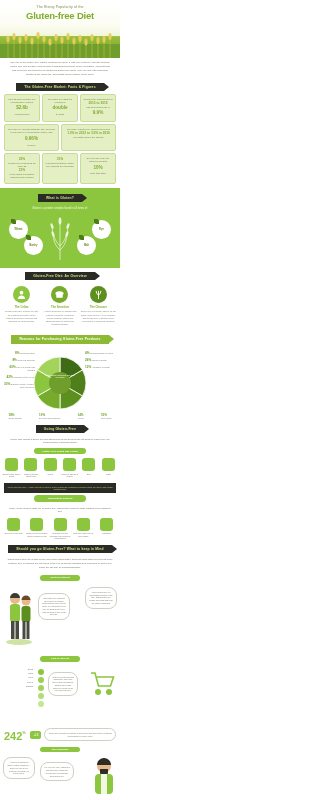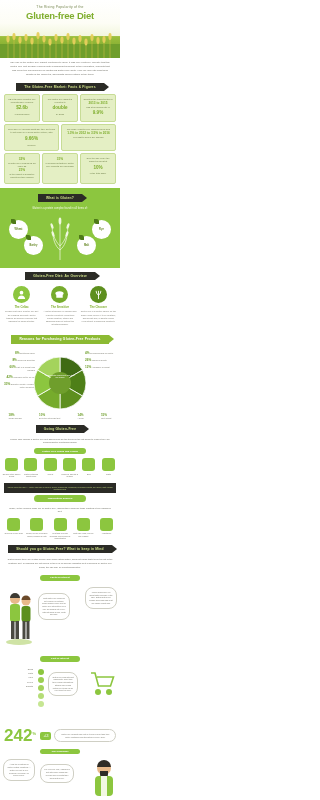--- a/index.html
+++ b/index.html
@@ -64,21 +64,21 @@
   .icon-grid { display:flex; padding:1px 2px 3px; }
   .ig-item { flex:1; text-align:center; }
   .ig-shape { width:13px; height:13px; margin:0 auto 1.5px; background:#8cc63f; border-radius:3px; }
   .ig-label { font-size:1.9px; color:#7b7b70; line-height:1.4; padding:0 .5px; }
   .dark-strip { margin:2px 4px; background:#2b2b26; color:#b9cf7a; font-size:1.9px; text-align:center; padding:2.5px 3px; line-height:1.4; }
 
   
   .chip { display:block; width:40px; margin:3px auto 2px; background:#8cc63f; color:#fff; font-size:2.5px; text-align:center; border-radius:5px; padding:1.4px 0; font-weight:bold; }
   .scene { position:relative; height:70px; }
   .speech { position:absolute; background:#fff; border:.4px solid #cfcfc4; border-radius:8px; padding:3px; font-size:1.9px; color:#7b7b70; line-height:1.45; text-align:center; }
-  .stat-big { font-size:17px; font-weight:bold; color:#8cc63f; }
+  .stat-big { font-size:11px; font-weight:bold; color:#8cc63f; }
   .stat-sup { font-size:4px; vertical-align:super; }
   .stat-tag { display:inline-block; background:#8cc63f; color:#fff; font-size:3px; padding:2px 3px; border-radius:2px; vertical-align:middle; }
 </style>
 </head>
 <body>
 
 <div class="page">
 
   <div class="hero">
     <div class="hero-title-sm">The Rising Popularity of the</div>

